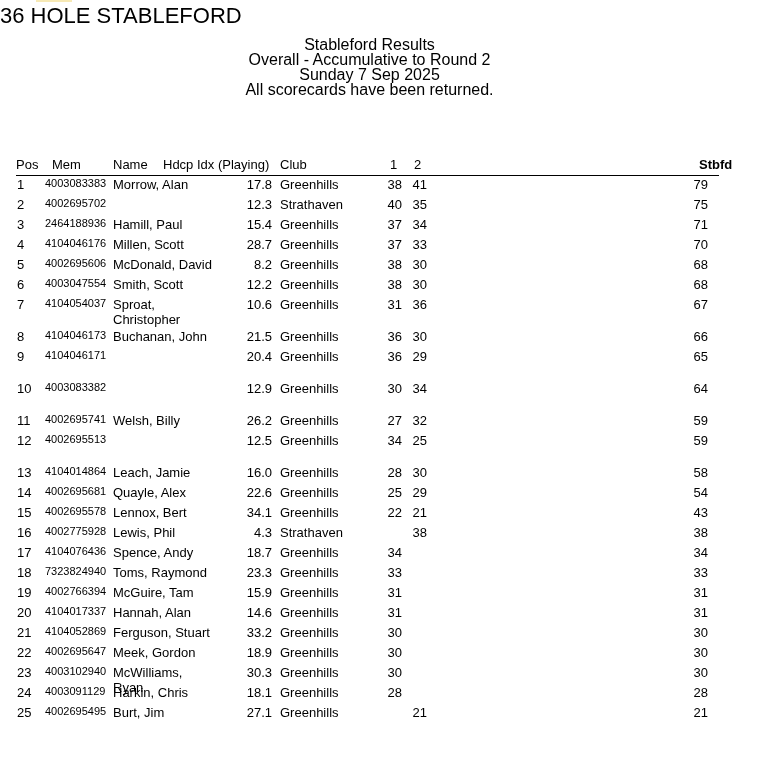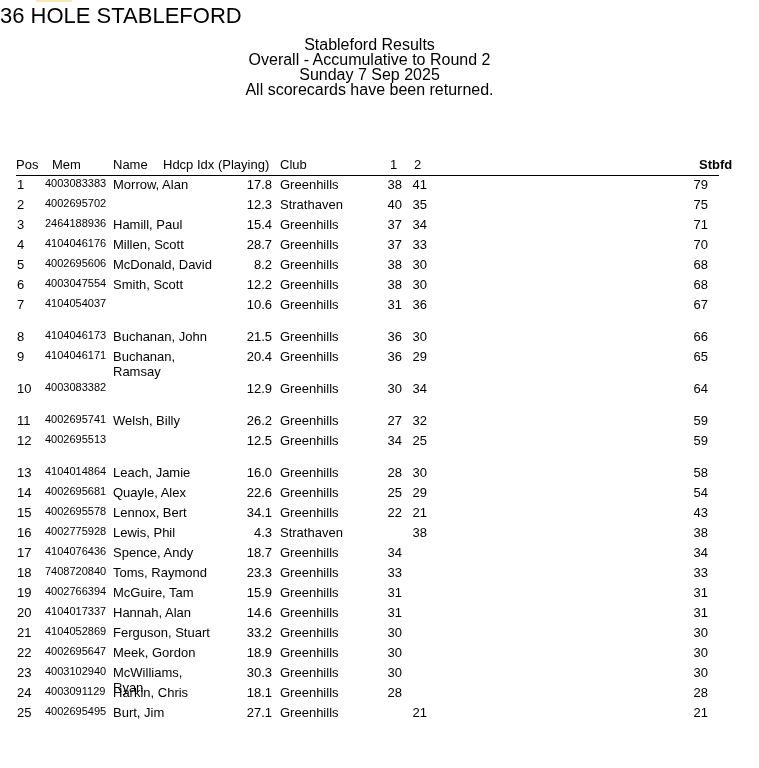--- a/index.html
+++ b/index.html
@@ -174,40 +174,40 @@
       <span class="c-name">Smith, Scott</span>
       <span class="c-hcp">12.2</span>
       <span class="c-club">Greenhills</span>
       <span class="c-r1">38</span>
       <span class="c-r2">30</span>
       <span class="c-tot">68</span>
     </div>
     <div class="row tall">
       <span class="c-pos">7</span>
       <span class="c-mem">4104054037</span>
+      <span class="c-name">Sproat, Christopher</span>
       <span class="c-hcp">10.6</span>
       <span class="c-club">Greenhills</span>
       <span class="c-r1">31</span>
       <span class="c-r2">36</span>
       <span class="c-tot">67</span>
     </div>
     <div class="row">
       <span class="c-pos">8</span>
       <span class="c-mem">4104046173</span>
       <span class="c-name">Buchanan, John</span>
       <span class="c-hcp">21.5</span>
       <span class="c-club">Greenhills</span>
       <span class="c-r1">36</span>
       <span class="c-r2">30</span>
       <span class="c-tot">66</span>
     </div>
     <div class="row tall">
       <span class="c-pos">9</span>
       <span class="c-mem">4104046171</span>
-      <span class="c-name">Buchanan, Ramsay</span>
       <span class="c-hcp">20.4</span>
       <span class="c-club">Greenhills</span>
       <span class="c-r1">36</span>
       <span class="c-r2">29</span>
       <span class="c-tot">65</span>
     </div>
     <div class="row tall">
       <span class="c-pos">10</span>
       <span class="c-mem">4003083382</span>
       <span class="c-hcp">12.9</span>
@@ -280,21 +280,21 @@
       <span class="c-mem">4104076436</span>
       <span class="c-name">Spence, Andy</span>
       <span class="c-hcp">18.7</span>
       <span class="c-club">Greenhills</span>
       <span class="c-r1">34</span>
       <span class="c-r2"></span>
       <span class="c-tot">34</span>
     </div>
     <div class="row">
       <span class="c-pos">18</span>
-      <span class="c-mem">7408720840</span>
+      <span class="c-mem">7323824940</span>
       <span class="c-name">Toms, Raymond</span>
       <span class="c-hcp">23.3</span>
       <span class="c-club">Greenhills</span>
       <span class="c-r1">33</span>
       <span class="c-r2"></span>
       <span class="c-tot">33</span>
     </div>
     <div class="row">
       <span class="c-pos">19</span>
       <span class="c-mem">4002766394</span>

